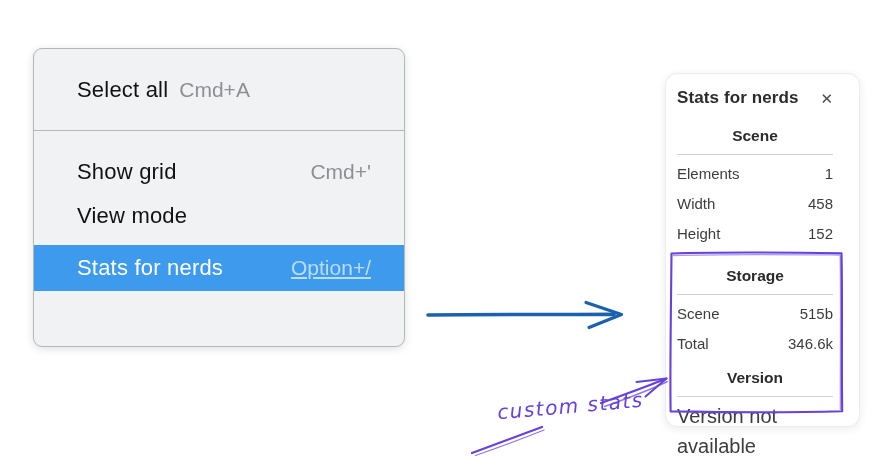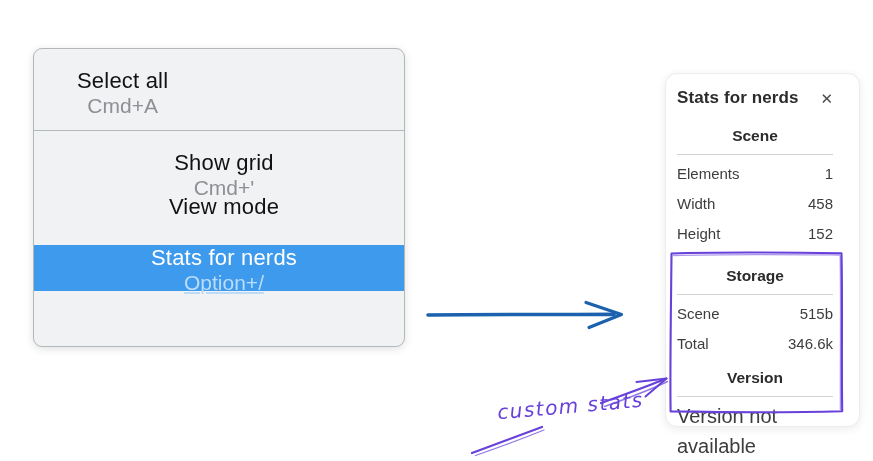--- a/index.html
+++ b/index.html
@@ -12,24 +12,24 @@
   .menu{
     position:absolute;left:33px;top:48px;width:372px;height:299px;
     background:#f1f2f4;border:1px solid #b3b8bd;border-radius:9px;
     box-shadow:0 2px 8px rgba(0,0,0,0.12);
     box-sizing:border-box;overflow:hidden;
   }
   .menu-section-top{height:81px;border-bottom:1px solid #b3b8bd;display:flex;align-items:center;}
   .menu-section-main{padding-top:19px;}
   .menu-row{
     height:44px;display:flex;align-items:center;justify-content:space-between;
-    padding:0 33px 0 43px;cursor:default;flex-direction:column;
+    padding:0 33px 0 43px;cursor:default;
   }
   .menu-row .mi-label{font-size:22px;color:#111213;letter-spacing:0.2px;}
-  .menu-row .mi-shortcut{font-size:21px;color:#8d9094;}
+  .menu-row .mi-shortcut{font-size:21px;color:#8d9094;margin-left:11px;}
   .menu-row.selected{
     background:#3d9aed;height:46px;margin-top:7px;
   }
   .menu-row.selected .mi-label{color:#ffffff;}
   .menu-row.selected .mi-shortcut{color:#bcdcf8;text-decoration:underline;}
 
   
   .stats-panel{
     position:absolute;left:665px;top:73px;width:195px;height:354px;
     background:#ffffff;border:1px solid #ececec;border-radius:12px;

